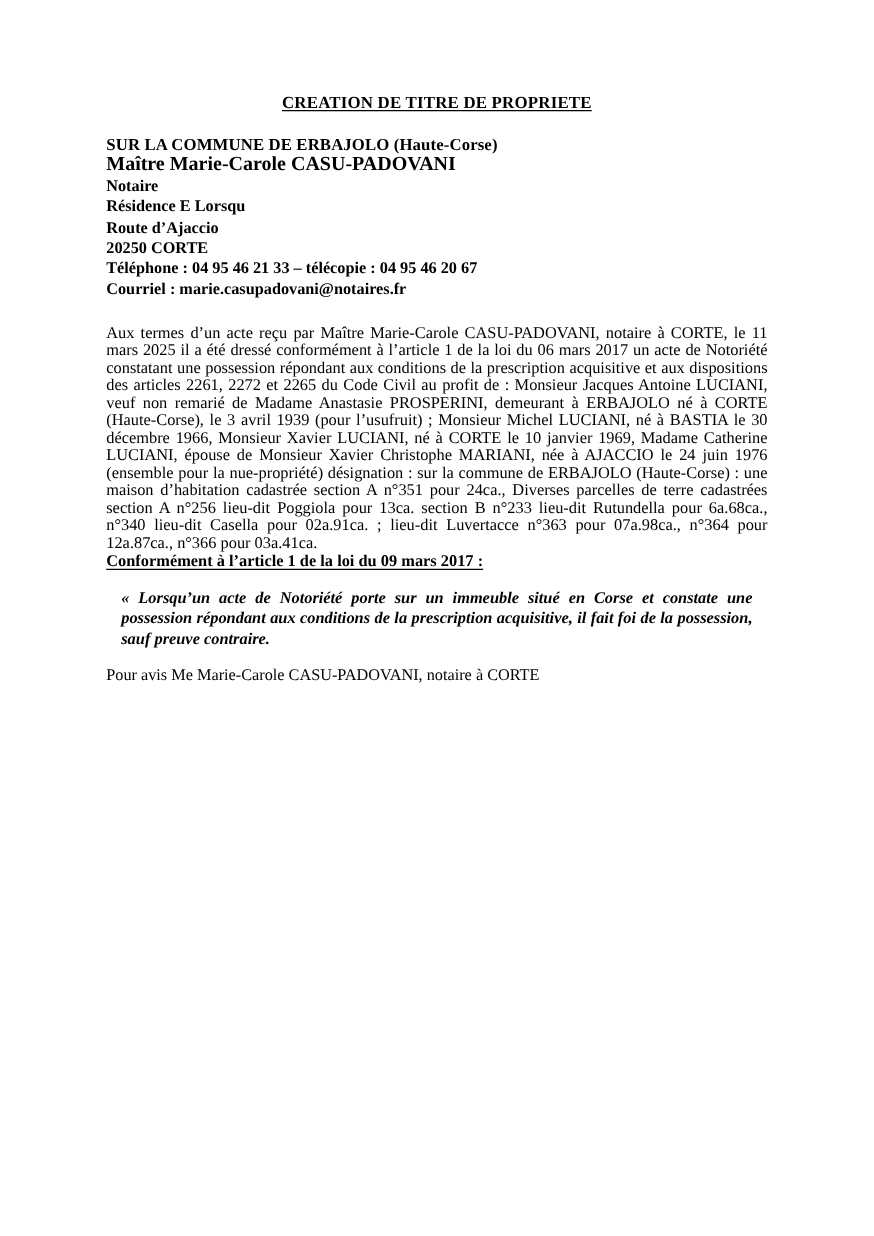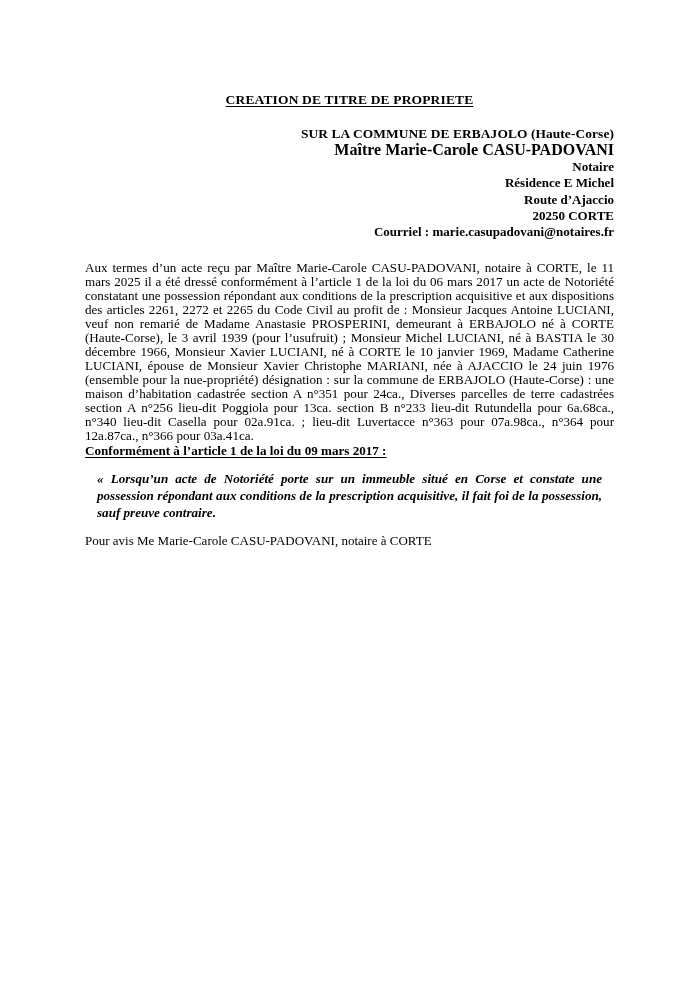--- a/index.html
+++ b/index.html
@@ -19,40 +19,40 @@
     position: relative;
     width: 699px;
     height: 989px;
     background: #ffffff;
     box-sizing: border-box;
     overflow: hidden;
   }
   .content {
     position: absolute;
     left: 85px;
-    top: 92px;
+    top: 74px;
     width: 529px;
   }
 
   
   .doc-title {
     text-align: center;
     font-weight: bold;
     font-size: 13.5px;
     letter-spacing: 0.15px;
     margin: 0 0 18px 0;
   }
   .doc-title span {
     text-decoration: underline;
     text-underline-offset: 2px;
   }
 
   
   .header-block {
-    text-align: right;
+    text-align: left;
     font-weight: bold;
     font-size: 13px;
     line-height: 16.4px;
     margin: 0 0 20px 0;
   }
   .header-block .line {
     display: block;
     white-space: nowrap;
   }
   .header-block .line.commune {
@@ -114,23 +114,24 @@
 
 <div class="page">
   <div class="content">
 
     <h1 class="doc-title"><span>CREATION DE TITRE DE PROPRIETE</span></h1>
 
     <div class="header-block">
       <span class="line commune">SUR LA COMMUNE DE ERBAJOLO (Haute-Corse)</span>
       <span class="line name">Maître Marie-Carole CASU-PADOVANI</span>
       <span class="line">Notaire</span>
-      <span class="line">Résidence E Michel</span>
+      <span class="line">Résidence E Lorsqu</span>
       <span class="line">Route d’Ajaccio</span>
       <span class="line">20250 CORTE</span>
+      <span class="line">Téléphone : 04 95 46 21 33 – télécopie : 04 95 46 20 67</span>
       <span class="line">Courriel : marie.casupadovani@notaires.fr</span>
     </div>
 
     <p class="body-text">Aux termes d’un acte reçu par Maître Marie-Carole CASU-PADOVANI, notaire à CORTE, le 11 mars 2025 il a été dressé conformément à l’article 1 de la loi du 06 mars 2017 un acte de Notoriété constatant une possession répondant aux conditions de la prescription acquisitive et aux dispositions des articles 2261, 2272 et 2265 du Code Civil au profit de : Monsieur Jacques Antoine LUCIANI, veuf non remarié de Madame Anastasie PROSPERINI, demeurant à ERBAJOLO né à CORTE (Haute-Corse), le 3 avril 1939 (pour l’usufruit) ; Monsieur Michel LUCIANI, né à BASTIA le 30 décembre 1966, Monsieur Xavier LUCIANI, né à CORTE le 10 janvier 1969, Madame Catherine LUCIANI, épouse de Monsieur Xavier Christophe MARIANI, née à AJACCIO le 24 juin 1976 (ensemble pour la nue-propriété) désignation : sur la commune de ERBAJOLO (Haute-Corse) : une maison d’habitation cadastrée section A n°351 pour 24ca., Diverses parcelles de terre cadastrées section A n°256 lieu-dit Poggiola pour 13ca. section B n°233 lieu-dit Rutundella pour 6a.68ca., n°340 lieu-dit Casella pour 02a.91ca. ; lieu-dit Luvertacce n°363 pour 07a.98ca., n°364 pour 12a.87ca., n°366 pour 03a.41ca.</p>
 
     <p class="law-heading"><span>Conformément à l’article 1 de la loi du 09 mars 2017 :</span></p>
 
     <div class="quote-block">
       <p class="quote-para">« Lorsqu’un acte de Notoriété porte sur un immeuble situé en Corse et constate une possession répondant aux conditions de la prescription acquisitive, il fait foi de la possession, sauf preuve contraire.</p>
     </div>

